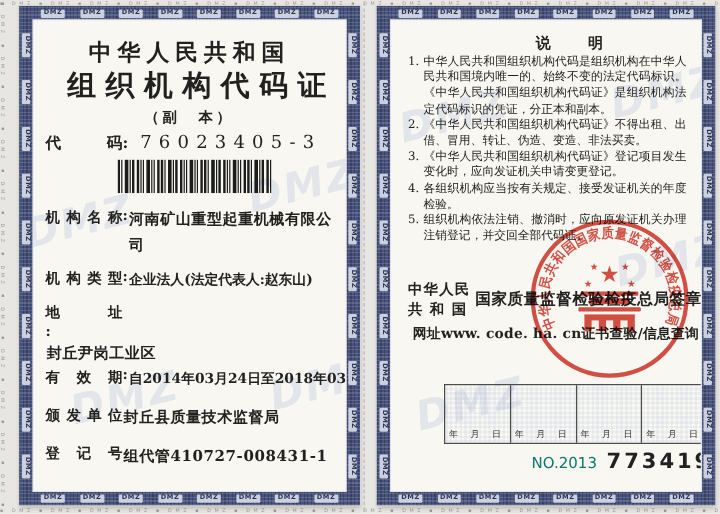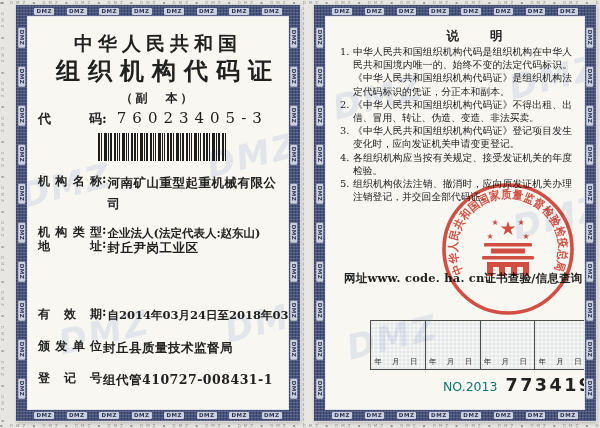--- a/index.html
+++ b/index.html
@@ -82,21 +82,21 @@
     font-family:"DejaVu Serif","Liberation Serif",serif;}
   .barcode{position:absolute;left:70px;top:116px;width:130px;height:28px;}
 
   .frow{position:absolute;left:10px;right:2px;display:flex;align-items:flex-start;}
   .flabel{display:inline-block;width:64px;min-width:64px;text-align:justify;text-align-last:justify;
     font-size:12px;font-weight:bold;padding-top:1px;}
   .fsep{font-weight:bold;font-size:12px;}
   .fvalue{font-size:12.5px;font-weight:bold;letter-spacing:0.5px;line-height:21px;margin-left:1px;}
   .f1{top:155px;}
   .f2{top:206px;}
-  .f3{top:220px;}
+  .f3{top:234px;flex-direction:column;}
   .f4{top:288px;}
   .f5{top:320px;}
   .f6{top:352px;}
   .f2 .fvalue,.f4 .fvalue{white-space:nowrap;font-size:11.5px;letter-spacing:0;}
 
   
   .rp-heading{position:absolute;top:11px;left:0;right:0;text-align:center;
     font-size:12.5px;font-weight:bold;letter-spacing:2px;padding-left:41px;}
   .notes{position:absolute;top:28px;left:14px;right:12px;}
   .note{display:flex;font-size:9.8px;line-height:13.2px;}
@@ -346,20 +346,25 @@
         <div class="note">
           <span class="nnum">4.</span>
           <span class="ntext">各组织机构应当按有关规定、接受发证机关的年度检验。</span>
         </div>
         <div class="note">
           <span class="nnum">5.</span>
           <span class="ntext">组织机构依法注销、撤消时，应向原发证机关办理注销登记，并交回全部代码证。</span>
         </div>
       </div>
 
+      <div class="issuer">
+        <span class="country">中华人民
+共 和 国</span>
+        <span class="authority">国家质量监督检验检疫总局签章</span>
+      </div>
 
       <div class="website">网址www. code. ha. cn证书查验/信息查询</div>
 
 
       <div class="annual-table">
         <div class="acell">
           <span class="acell-footer">年 月 日</span>
         </div>
         <div class="acell">
           <span class="acell-footer">年 月 日</span>

